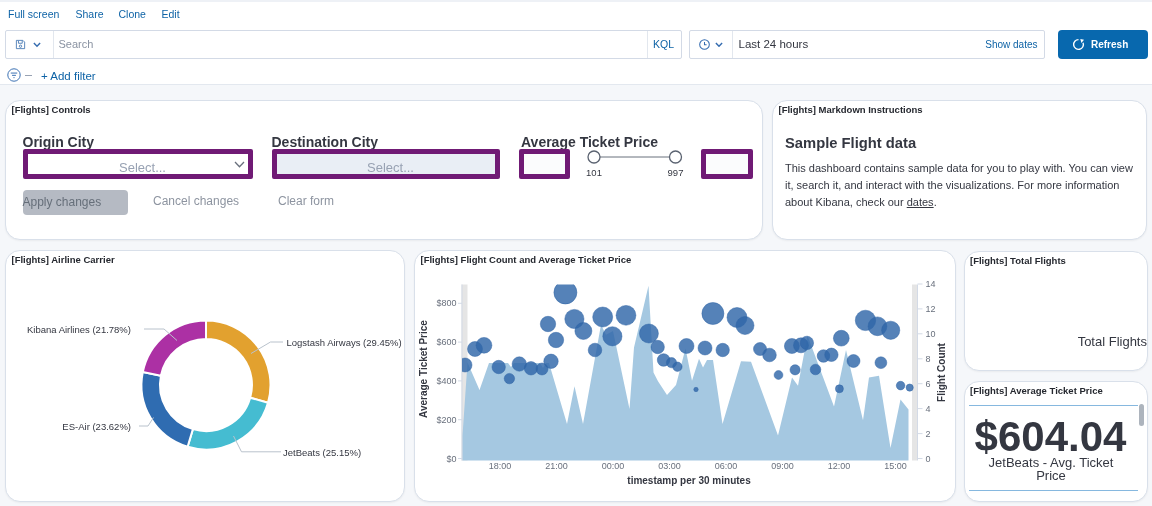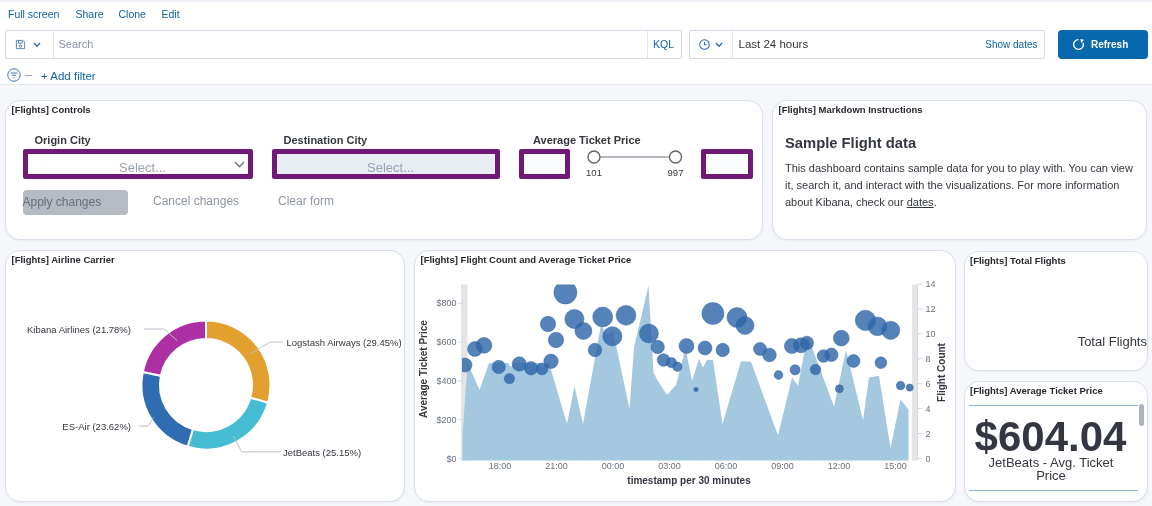--- a/index.html
+++ b/index.html
@@ -1,19 +1,19 @@
 <!DOCTYPE html>
 <html><head><meta charset="utf-8"><style>
 * { margin:0; padding:0; box-sizing:border-box; }
 svg { display:block; }
 body { width:1152px; height:506px; font-family:"Liberation Sans",sans-serif; background:#fff; position:relative; overflow:hidden; }
 .abs { position:absolute; }
 .panel { position:absolute; background:#fff; border:1px solid #d9e0ea; border-radius:15px; box-shadow:0 1px 2px rgba(0,0,0,0.05); }
 .ptitle { position:absolute; left:5.5px; top:3px; font-size:9.5px; font-weight:bold; color:#25282f; }
-.flabel { position:absolute; font-size:11px; font-weight:bold; color:#343741;margin-left:12px; }
+.flabel { position:absolute; font-size:14px; font-weight:bold; color:#343741; }
 .sel { position:absolute; height:30px; border:5px solid #701a75; border-radius:2px; font-size:13px; color:#98A2B3; line-height:28px; padding-left:10px;text-align:center; }
 .nav { position:absolute; top:7.5px; font-size:10.5px; color:#0E63A6; }
 </style></head>
 <body>
 <div class="abs" style="left:0;top:0;width:1152px;height:2px;background:#eef1f6"></div>
 
 <div class="nav" style="left:8px">Full screen</div>
 <div class="nav" style="left:75.5px">Share</div>
 <div class="nav" style="left:118.5px">Clone</div>
 <div class="nav" style="left:161.5px">Edit</div>

